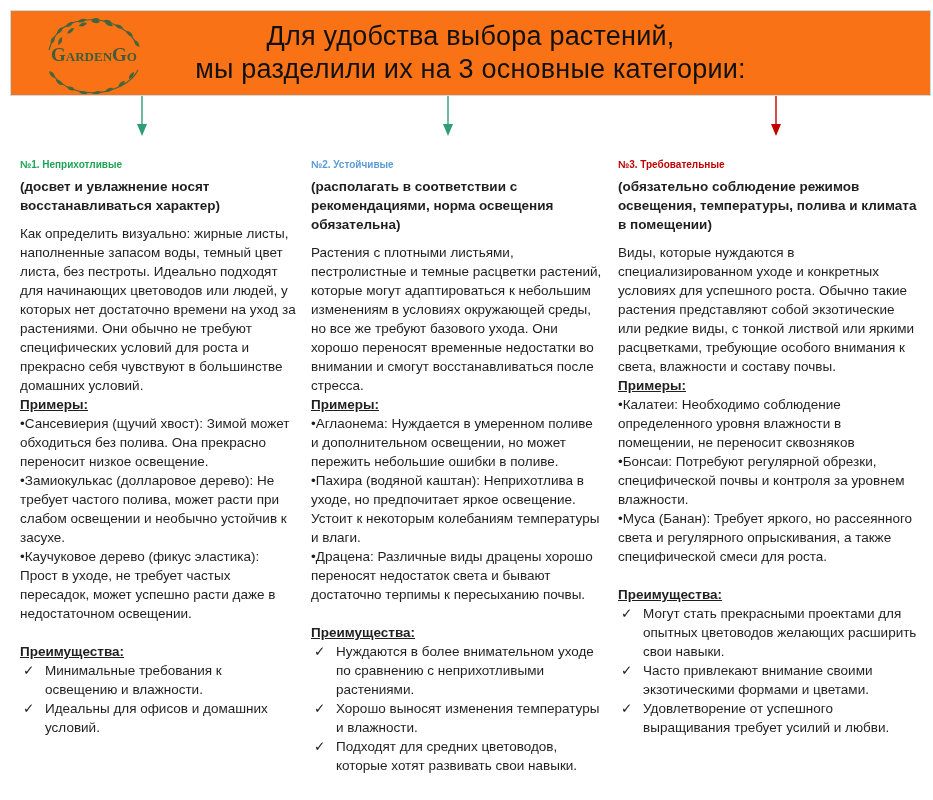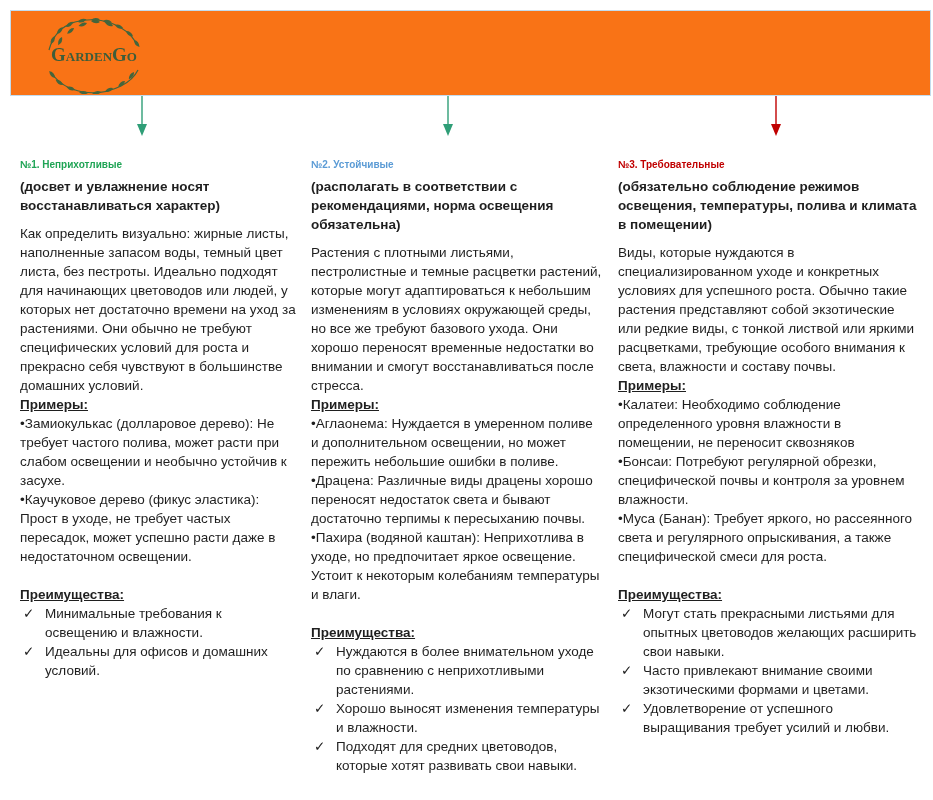--- a/index.html
+++ b/index.html
@@ -71,20 +71,24 @@
         <use href="#lf" transform="translate(40 76) rotate(200)"></use>
         <use href="#lf" transform="translate(53 79) rotate(185)"></use>
         <use href="#lf" transform="translate(66 78) rotate(170)"></use>
         <use href="#lf" transform="translate(78 74) rotate(155)"></use>
         <use href="#lf" transform="translate(90 67) rotate(140)"></use>
         <use href="#lf" transform="translate(99 58) rotate(125)"></use>
       </g>
       <text x="59" y="47" text-anchor="middle" font-family="Liberation Serif, serif" font-size="19" font-weight="bold" style="font-variant:small-caps" fill="#3e5d3a">GardenGo</text>
     </svg>
   </div>
+  <div class="title">
+    <div>Для удобства выбора растений,</div>
+    <div>мы разделили их на 3 основные категории:</div>
+  </div>
 </div>
 
 <div class="arrow arrow1" style="color: rgb(47, 158, 119);">
   <svg width="12" height="40" viewBox="0 0 12 40">
     <line x1="6" y1="0" x2="6" y2="29" stroke="currentColor" stroke-width="1.4"></line>
     <path d="M1 28 L11 28 L6 40 Z" fill="currentColor"></path>
   </svg>
 </div>
 <div class="arrow arrow2" style="color: rgb(47, 158, 119);">
   <svg width="12" height="40" viewBox="0 0 12 40">
@@ -100,39 +104,40 @@
 </div>
 
 <div class="content">
 
   <div class="column">
     <div class="col-heading" style="color: rgb(31, 164, 85);">№1. Неприхотливые</div>
     <div class="col-subtitle">(досвет и увлажнение носят восстанавливаться характер)</div>
     <div class="col-desc">Как определить визуально: жирные листы, наполненные запасом воды, темный цвет листа, без пестроты. Идеально подходят для начинающих цветоводов или людей, у которых нет достаточно времени на уход за растениями. Они обычно не требуют специфических условий для роста и прекрасно себя чувствуют в большинстве домашних условий.</div>
     <div class="section-label">Примеры:</div>
     <div class="examples">
+        <div class="ex-item">Сансевиерия (щучий хвост): Зимой может обходиться без полива. Она прекрасно переносит низкое освещение.</div>
         <div class="ex-item">Замиокулькас (долларовое дерево): Не требует частого полива, может расти при слабом освещении и необычно устойчив к засухе.</div>
         <div class="ex-item">Каучуковое дерево (фикус эластика): Прост в уходе, не требует частых пересадок, может успешно расти даже в недостаточном освещении.</div>
       </div>
     <div class="section-label adv-label">Преимущества:</div>
     <div class="advantages">
         <div class="adv-item">Минимальные требования к освещению и влажности.</div>
         <div class="adv-item">Идеальны для офисов и домашних условий.</div>
       </div>
   </div>
 
   <div class="column">
     <div class="col-heading" style="color: rgb(91, 155, 213);">№2. Устойчивые</div>
     <div class="col-subtitle">(располагать в соответствии с рекомендациями, норма освещения обязательна)</div>
     <div class="col-desc">Растения с плотными листьями, пестролистные и темные расцветки растений, которые могут адаптироваться к небольшим изменениям в условиях окружающей среды, но все же требуют базового ухода. Они хорошо переносят временные недостатки во внимании и смогут восстанавливаться после стресса.</div>
     <div class="section-label">Примеры:</div>
     <div class="examples">
         <div class="ex-item">Аглаонема: Нуждается в умеренном поливе и дополнительном освещении, но может пережить небольшие ошибки в поливе.</div>
+        <div class="ex-item">Пахира (водяной каштан): Неприхотлива в уходе, но предпочитает яркое освещение. Устоит к некоторым колебаниям температуры и влаги.</div>
         <div class="ex-item">Драцена: Различные виды драцены хорошо переносят недостаток света и бывают достаточно терпимы к пересыханию почвы.</div>
-        <div class="ex-item">Пахира (водяной каштан): Неприхотлива в уходе, но предпочитает яркое освещение. Устоит к некоторым колебаниям температуры и влаги.</div>
       </div>
     <div class="section-label adv-label">Преимущества:</div>
     <div class="advantages">
         <div class="adv-item">Нуждаются в более внимательном уходе по сравнению с неприхотливыми растениями.</div>
         <div class="adv-item">Хорошо выносят изменения температуры и влажности.</div>
         <div class="adv-item">Подходят для средних цветоводов, которые хотят развивать свои навыки.</div>
       </div>
   </div>
 
   <div class="column">
@@ -140,19 +145,19 @@
     <div class="col-subtitle">(обязательно соблюдение режимов освещения, температуры, полива и климата в помещении)</div>
     <div class="col-desc">Виды, которые нуждаются в специализированном уходе и конкретных условиях для успешного роста. Обычно такие растения представляют собой экзотические или редкие виды, с тонкой листвой или яркими расцветками, требующие особого внимания к света, влажности и составу почвы.</div>
     <div class="section-label">Примеры:</div>
     <div class="examples">
         <div class="ex-item">Калатеи: Необходимо соблюдение определенного уровня влажности в помещении, не переносит сквозняков</div>
         <div class="ex-item">Бонсаи: Потребуют регулярной обрезки, специфической почвы и контроля за уровнем влажности.</div>
         <div class="ex-item">Муса (Банан): Требует яркого, но рассеянного света и регулярного опрыскивания, а также специфической смеси для роста.</div>
       </div>
     <div class="section-label adv-label">Преимущества:</div>
     <div class="advantages">
-        <div class="adv-item">Могут стать прекрасными листьями для опытных цветоводов желающих расширить свои навыки.</div>
+        <div class="adv-item">Могут стать прекрасными проектами для опытных цветоводов желающих расширить свои навыки.</div>
         <div class="adv-item">Часто привлекают внимание своими экзотическими формами и цветами.</div>
         <div class="adv-item">Удовлетворение от успешного выращивания требует усилий и любви.</div>
       </div>
   </div>
 
 </div>
 
 </body></html>

